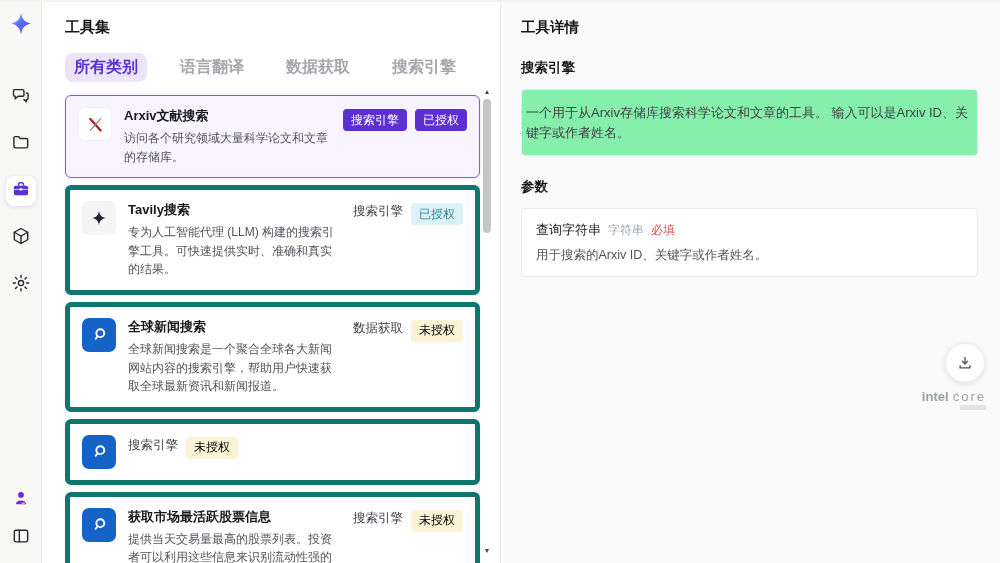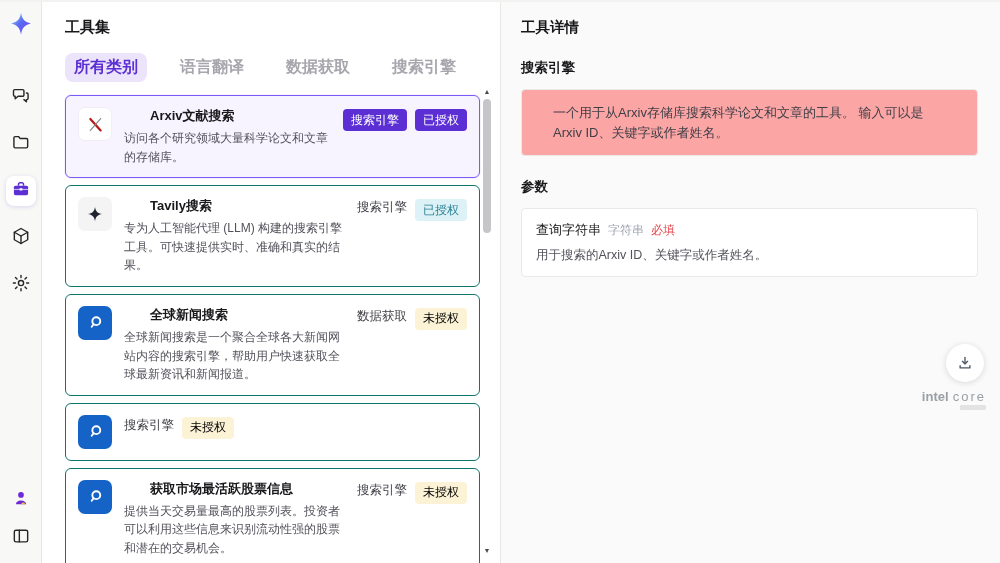--- a/index.html
+++ b/index.html
@@ -18,50 +18,50 @@
   .rail-bottom { margin-top:auto; margin-bottom:12px; display:flex; flex-direction:column; gap:8px; align-items:center; }
 
   
   .main { position:absolute; left:42px; top:0; width:458px; height:563px; background:#fff; padding:16px 20px 0 23px; }
   .main-title { font-size:15px; font-weight:bold; color:#18181b; margin-bottom:16px; }
   .tabs { display:flex; gap:24px; align-items:center; margin-bottom:13px; }
   .tab { font-size:16px; font-weight:bold; color:#a6a6ad; padding:4px 9px; border-radius:8px; cursor:pointer; white-space:nowrap; }
   .tab.active { color:#5b2fd4; background:#ece4fb; }
 
   .tool-list { width:415px; }
-  .tool-card { display:flex; gap:12px; background:#fff; border:1px solid #0f766e;
+  .tool-card { display:flex; gap:12px; background:#fff; border:5px solid #0f766e;
     border-radius:6px; padding:11px 12px; margin-bottom:7px; cursor:pointer; }
   .tool-card.selected { border:1.5px solid #7a5af8; background:#f8f4ff; box-shadow:0 0 0 1px rgba(122,90,248,.08); }
   .tool-icon { flex:0 0 34px; width:34px; height:34px; border-radius:7px;
     display:flex; align-items:center; justify-content:center; }
   .tool-icon.tile-white { background:#fff; border:1px solid #f0eef6; }
   .tool-icon.tile-gray  { background:#f4f4f5; }
   .tool-icon.tile-blue  { background:#1663c7; }
   .tool-mid { flex:1 1 auto; min-width:0; }
-  .tool-name { font-size:13px; font-weight:bold; color:#18181b; margin-bottom:4px;margin-left:26px; }
+  .tool-name { font-size:13px; font-weight:bold; color:#18181b; margin-bottom:4px; }
   .tool-desc { font-size:12px; color:#52525b; line-height:1.55; }
   .tool-right { flex:0 0 auto; display:flex; gap:8px; align-items:flex-start; padding-top:2px; }
   .cat-plain { font-size:12.5px; color:#3f3f46; }
   .pill { font-size:12px; padding:2.5px 8px; border-radius:4px; white-space:nowrap; }
   .pill-purple { background:#5b2fd4; color:#fff; }
   .pill-teal   { background:#dcf2f6; color:#2e8296; }
   .pill-amber  { background:#fcf3d6; color:#000000; }
 
   
   .sb { position:absolute; left:440px; top:86px; width:10px; height:467px; }
   .sb .arr { position:absolute; left:1px; width:8px; font-size:7px; color:#4b4b4b; text-align:center; line-height:8px; }
   .sb .thumb { position:absolute; left:1px; top:11px; width:8px; height:134px; background:#c6c6c9; border-radius:4px; }
 
   
   .detail { position:absolute; left:500px; top:0; width:500px; height:563px;
     background:#fafafa; border-left:1px solid #e7e7e4; padding:16px 22px 0 20px; }
   .detail-title { font-size:14.5px; font-weight:bold; color:#18181b; }
   .section-h { font-size:13.5px; font-weight:bold; color:#18181b; margin-top:22px; margin-bottom:12px; }
-  .intro-box { background:#fca5a5; border:1px solid #e9e9e9; border-radius:4px;
-    padding:13px 31px; font-size:13px; color:#3f3f46; line-height:1.5; }
+  .intro-box { background:#86efac; border:1px solid #e9e9e9; border-radius:4px;
+    padding:13px 4px; font-size:13px; color:#3f3f46; line-height:1.5; }
   .param-card { background:#fff; border:1px solid #e9e9e9; border-radius:4px; padding:12px 14px; }
   .param-line { display:flex; align-items:baseline; gap:7px; margin-bottom:8px; }
   .param-name { font-size:13px; font-weight:normal; color:#18181b; }
   .param-type { font-size:12px; color:#9ca3af;text-align:center; }
   .param-req  { font-size:12px; color:#e5484d; }
   .param-desc { font-size:12.5px; color:#52525b; }
 
   
   .fab { position:absolute; right:16px; bottom:36px; width:38px; height:38px; border-radius:50%;
     background:#fff; box-shadow:0 1px 6px rgba(0,0,0,.14); display:flex; align-items:center; justify-content:center; cursor:pointer; }

